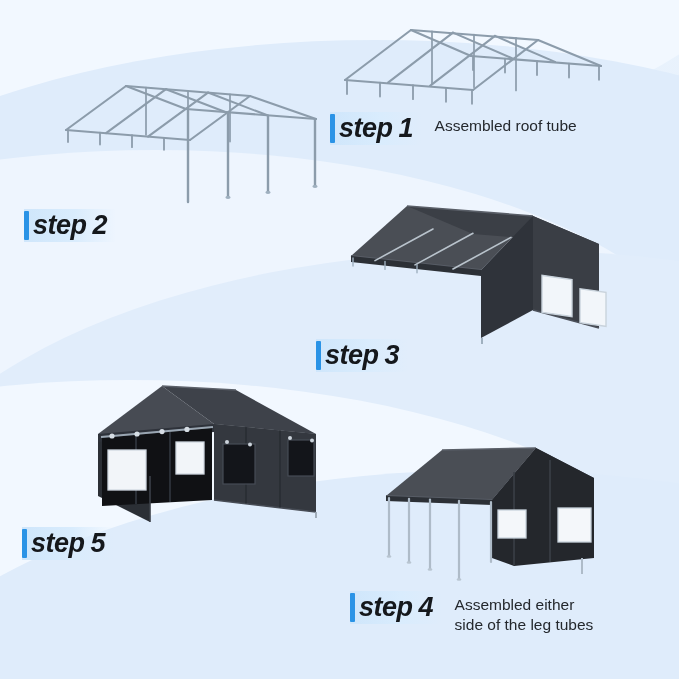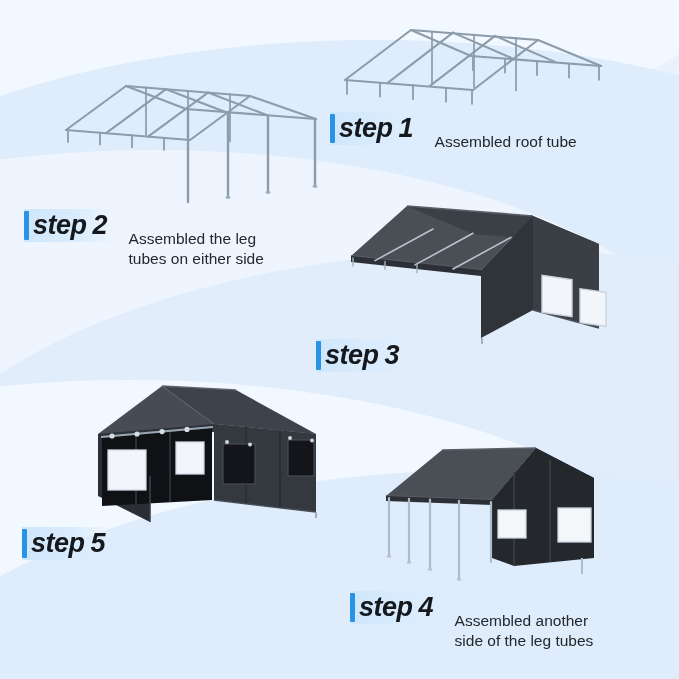--- a/index.html
+++ b/index.html
@@ -41,21 +41,21 @@
     font-style:italic;font-weight:bold;
     font-size:27px;letter-spacing:-.5px;color:#15181c;
     line-height:1.05;white-space:nowrap;
   }
   .step-num{
     font-style:italic;font-weight:bold;font-size:27px;color:#15181c;
     margin-left:6px;line-height:1.05;
   }
   .step-desc{
     font-size:15.5px;line-height:1.30;color:#24282d;
-    margin-left:13px;margin-top:20px;white-space:pre-line;
+    margin-left:13px;margin-top:4px;white-space:pre-line;
   }
 
   
   .illus{position:absolute;}
   svg{display:block;overflow:visible;}
 
   
   #step1{left:330px;top:112px;}
   #step2{left:24px;top:209px;}
   #step3{left:316px;top:339px;}
@@ -301,39 +301,37 @@
     </div>
     <div class="step-desc">Assembled roof tube</div>
   </div>
 
   <div class="step" id="step2">
     <div class="step-chip">
       <span class="step-bar"></span>
       <span class="step-word">step</span>
       <span class="step-num">2</span>
     </div>
-    <div class="step-desc">Assembled the leg
-tubes on either side</div>
   </div>
 
   <div class="step" id="step3">
     <div class="step-chip">
       <span class="step-bar"></span>
       <span class="step-word">step</span>
       <span class="step-num">3</span>
     </div>
   </div>
 
   <div class="step" id="step4">
     <div class="step-chip">
       <span class="step-bar"></span>
       <span class="step-word">step</span>
       <span class="step-num">4</span>
     </div>
-    <div class="step-desc">Assembled another
+    <div class="step-desc">Assembled either
 side of the leg tubes</div>
   </div>
 
   <div class="step" id="step5">
     <div class="step-chip">
       <span class="step-bar"></span>
       <span class="step-word">step</span>
       <span class="step-num">5</span>
     </div>
   </div>

